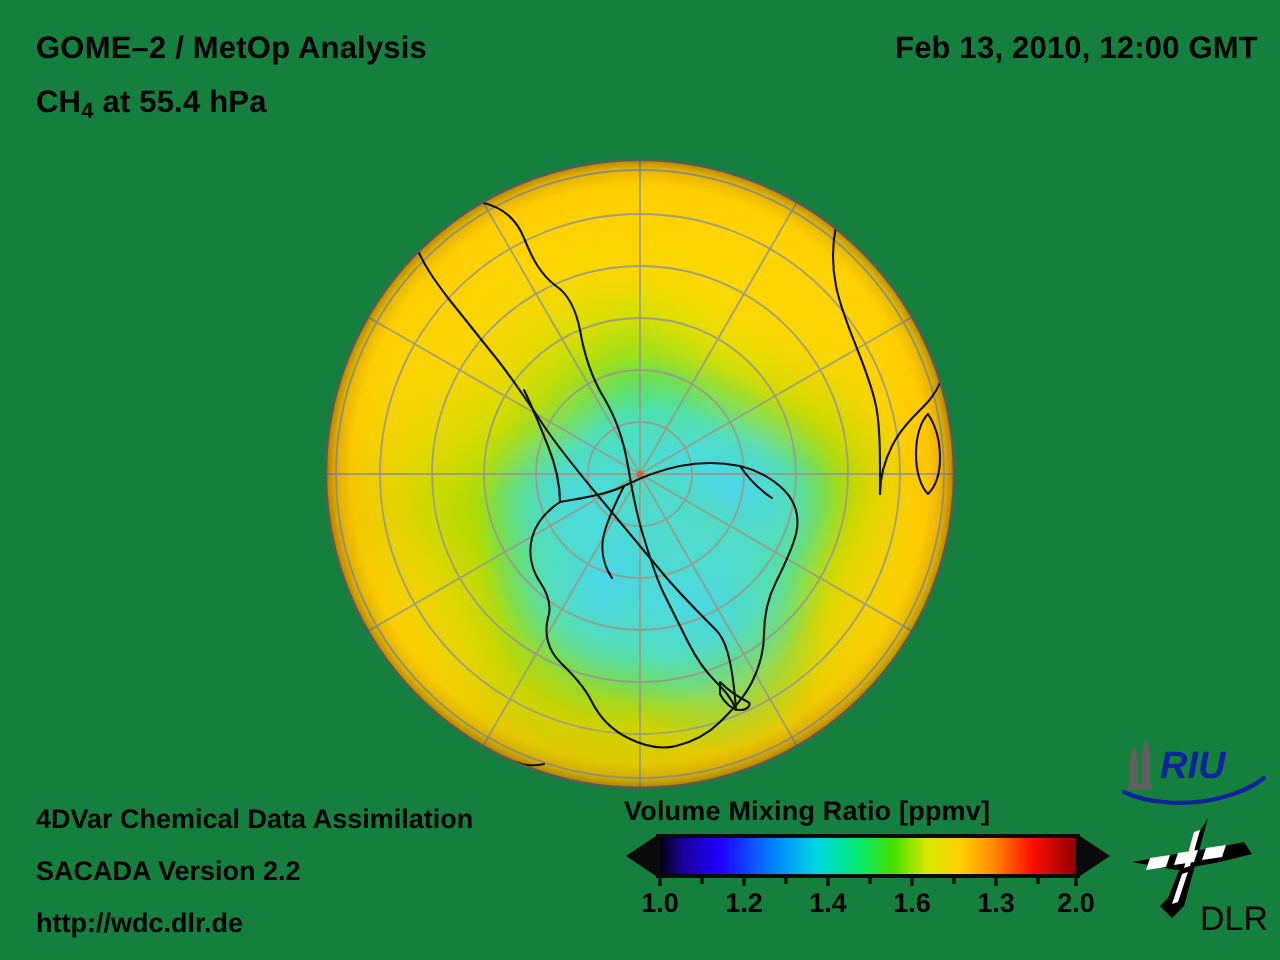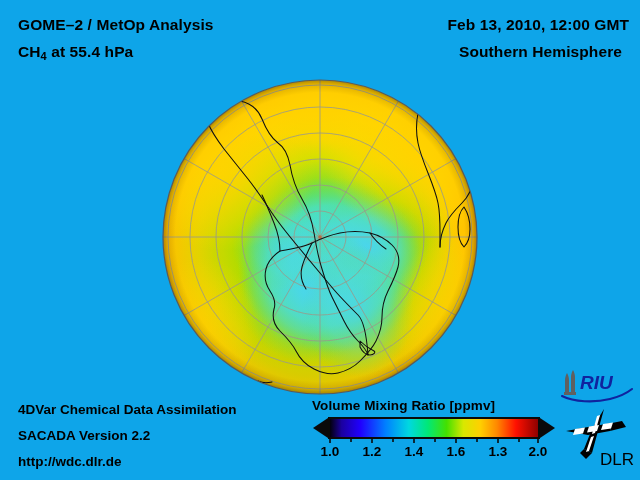--- a/index.html
+++ b/index.html
@@ -16,21 +16,21 @@
     font-family: "Liberation Sans", sans-serif;
     color: #000000;
     -webkit-font-smoothing: antialiased;
   }
 
   #page {
     position: absolute;
     left: 0; top: 0;
     width: 640px;
     height: 480px;
-    background: #0ea5e9;
+    background: #15803d;
   }
 
   
   .hdr {
     position: absolute;
     font-weight: bold;
     font-size: 15.5px;
     letter-spacing: 0.1px;
     white-space: nowrap;
   }
@@ -115,21 +115,20 @@
 </head>
 <body>
 
 <div id="page">
 
   <div class="hdr" id="title-line1">GOME–2 / MetOp Analysis</div>
 
   <div class="hdr" id="title-line2"><span>CH</span><span class="sub">4</span><span> at 55.4 hPa</span></div>
 
   <div class="hdr" id="date-line">Feb 13, 2010, 12:00 GMT</div>
-  <div class="hdr" id="hemi-line">Southern Hemisphere</div>
 
   <div id="globe-wrap">
     <svg id="globe-svg" width="316" height="316" viewBox="0 0 316 316" xmlns="http://www.w3.org/2000/svg">
       <defs>
         <clipPath id="diskClip">
           <circle cx="158" cy="158" r="157"></circle>
         </clipPath>
 
         <radialGradient id="baseField" cx="50%" cy="50%" r="50%">
           <stop offset="0%" stop-color="#55e8c8"></stop>

